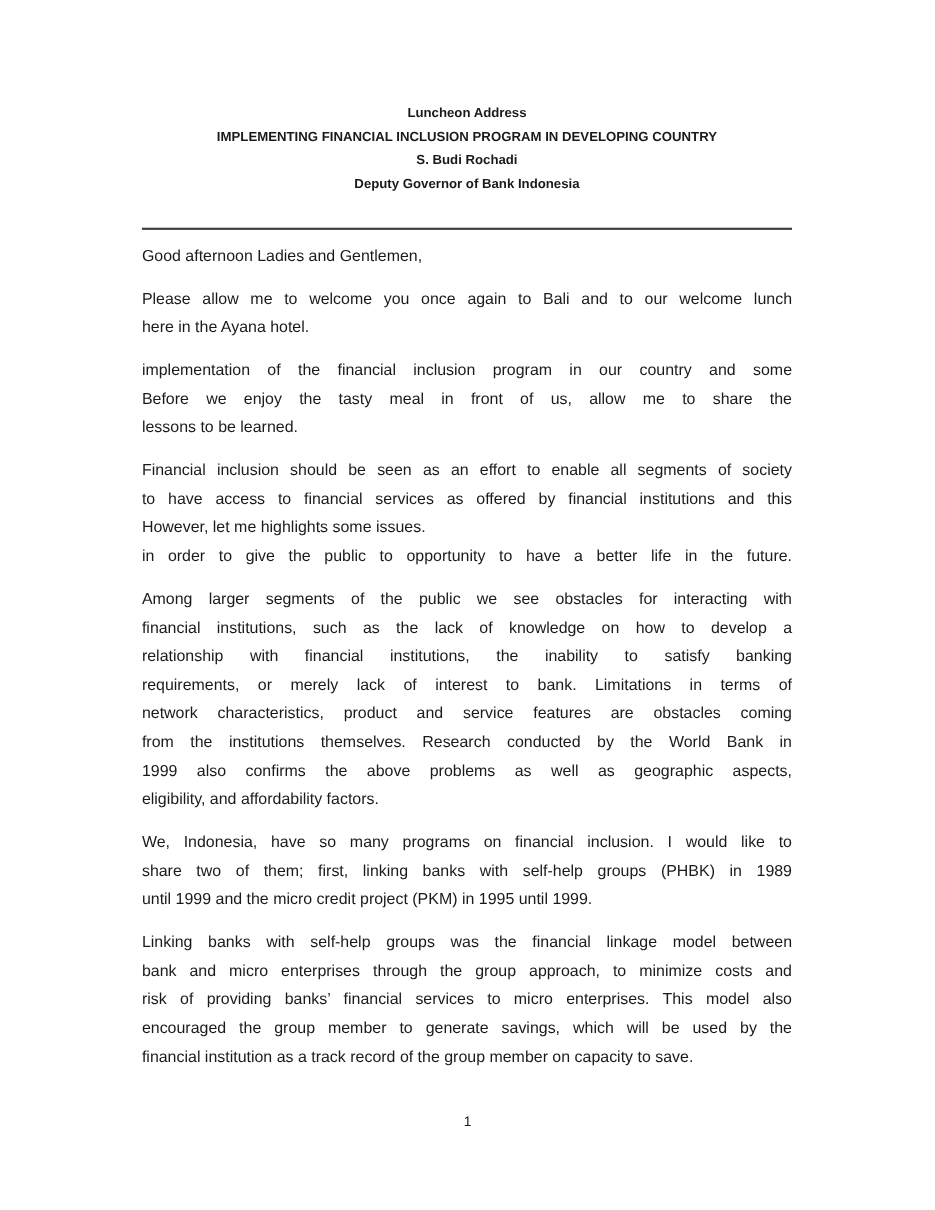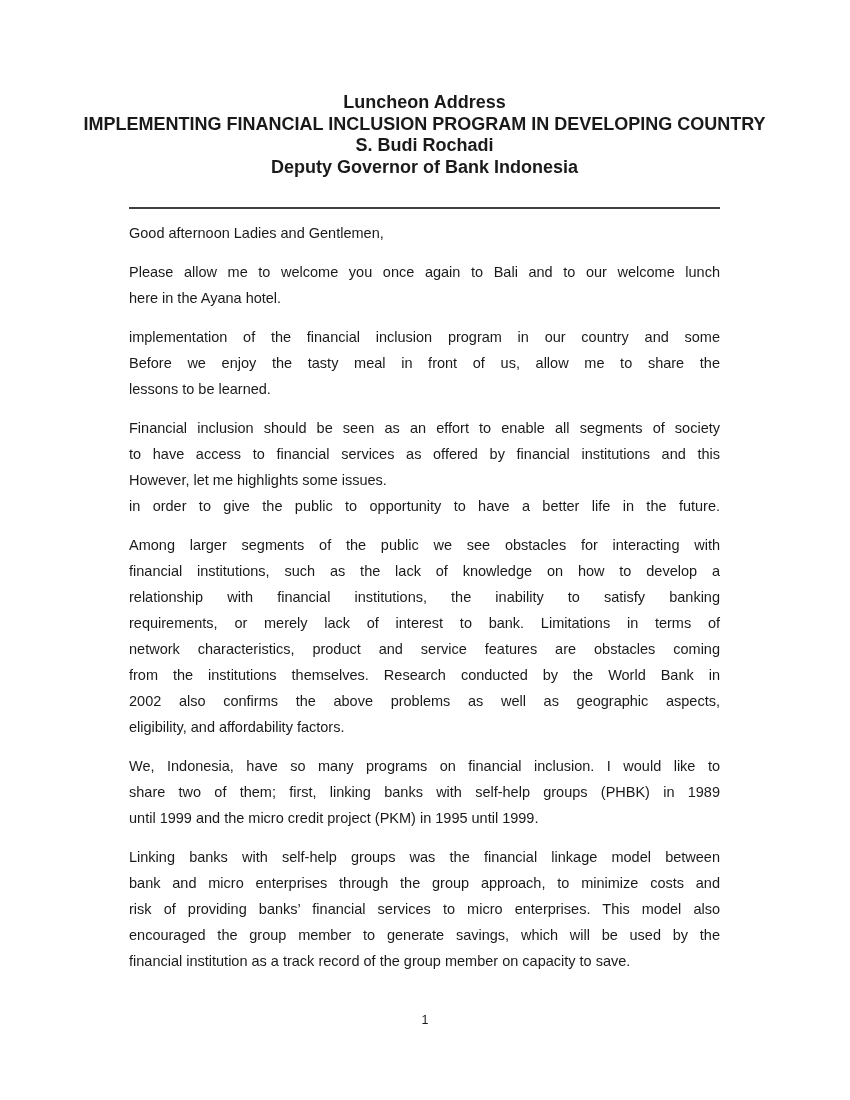--- a/index.html
+++ b/index.html
@@ -20,21 +20,21 @@
   .content{
     position:absolute;
     left:129px;
     top:0;
     width:591px;
   }
   .doc-header{
     margin:92px -65px 12px -65px;
     text-align:center;
     font-weight:bold;
-    font-size:18px;
+    font-size:12px;
     line-height:21.5px;
   }
   .header-line{
     white-space:nowrap;
   }
   .rule{
     margin-top:29px;
     border-top:2px solid var(--rule);
     height:0;
   }
@@ -96,21 +96,21 @@
           <div class="pline last">However, let me highlights some issues.</div>
           <div class="pline">in order to give the public to opportunity to have a better life in the future.</div>
         </div>
         <div class="para">
           <div class="pline">Among larger segments of the public we see obstacles for interacting with</div>
           <div class="pline">financial institutions, such as the lack of knowledge on how to develop a</div>
           <div class="pline">relationship with financial institutions, the inability to satisfy banking</div>
           <div class="pline">requirements, or merely lack of interest to bank. Limitations in terms of</div>
           <div class="pline">network characteristics, product and service features are obstacles coming</div>
           <div class="pline">from the institutions themselves. Research conducted by the World Bank in</div>
-          <div class="pline">2002 also confirms the above problems as well as geographic aspects,</div>
+          <div class="pline">1999 also confirms the above problems as well as geographic aspects,</div>
           <div class="pline last">eligibility, and affordability factors.</div>
         </div>
         <div class="para">
           <div class="pline">We, Indonesia, have so many programs on financial inclusion. I would like to</div>
           <div class="pline">share two of them; first, linking banks with self-help groups (PHBK) in 1989</div>
           <div class="pline last">until 1999 and the micro credit project (PKM) in 1995 until 1999.</div>
         </div>
         <div class="para">
           <div class="pline">Linking banks with self-help groups was the financial linkage model between</div>
           <div class="pline">bank and micro enterprises through the group approach, to minimize costs and</div>

